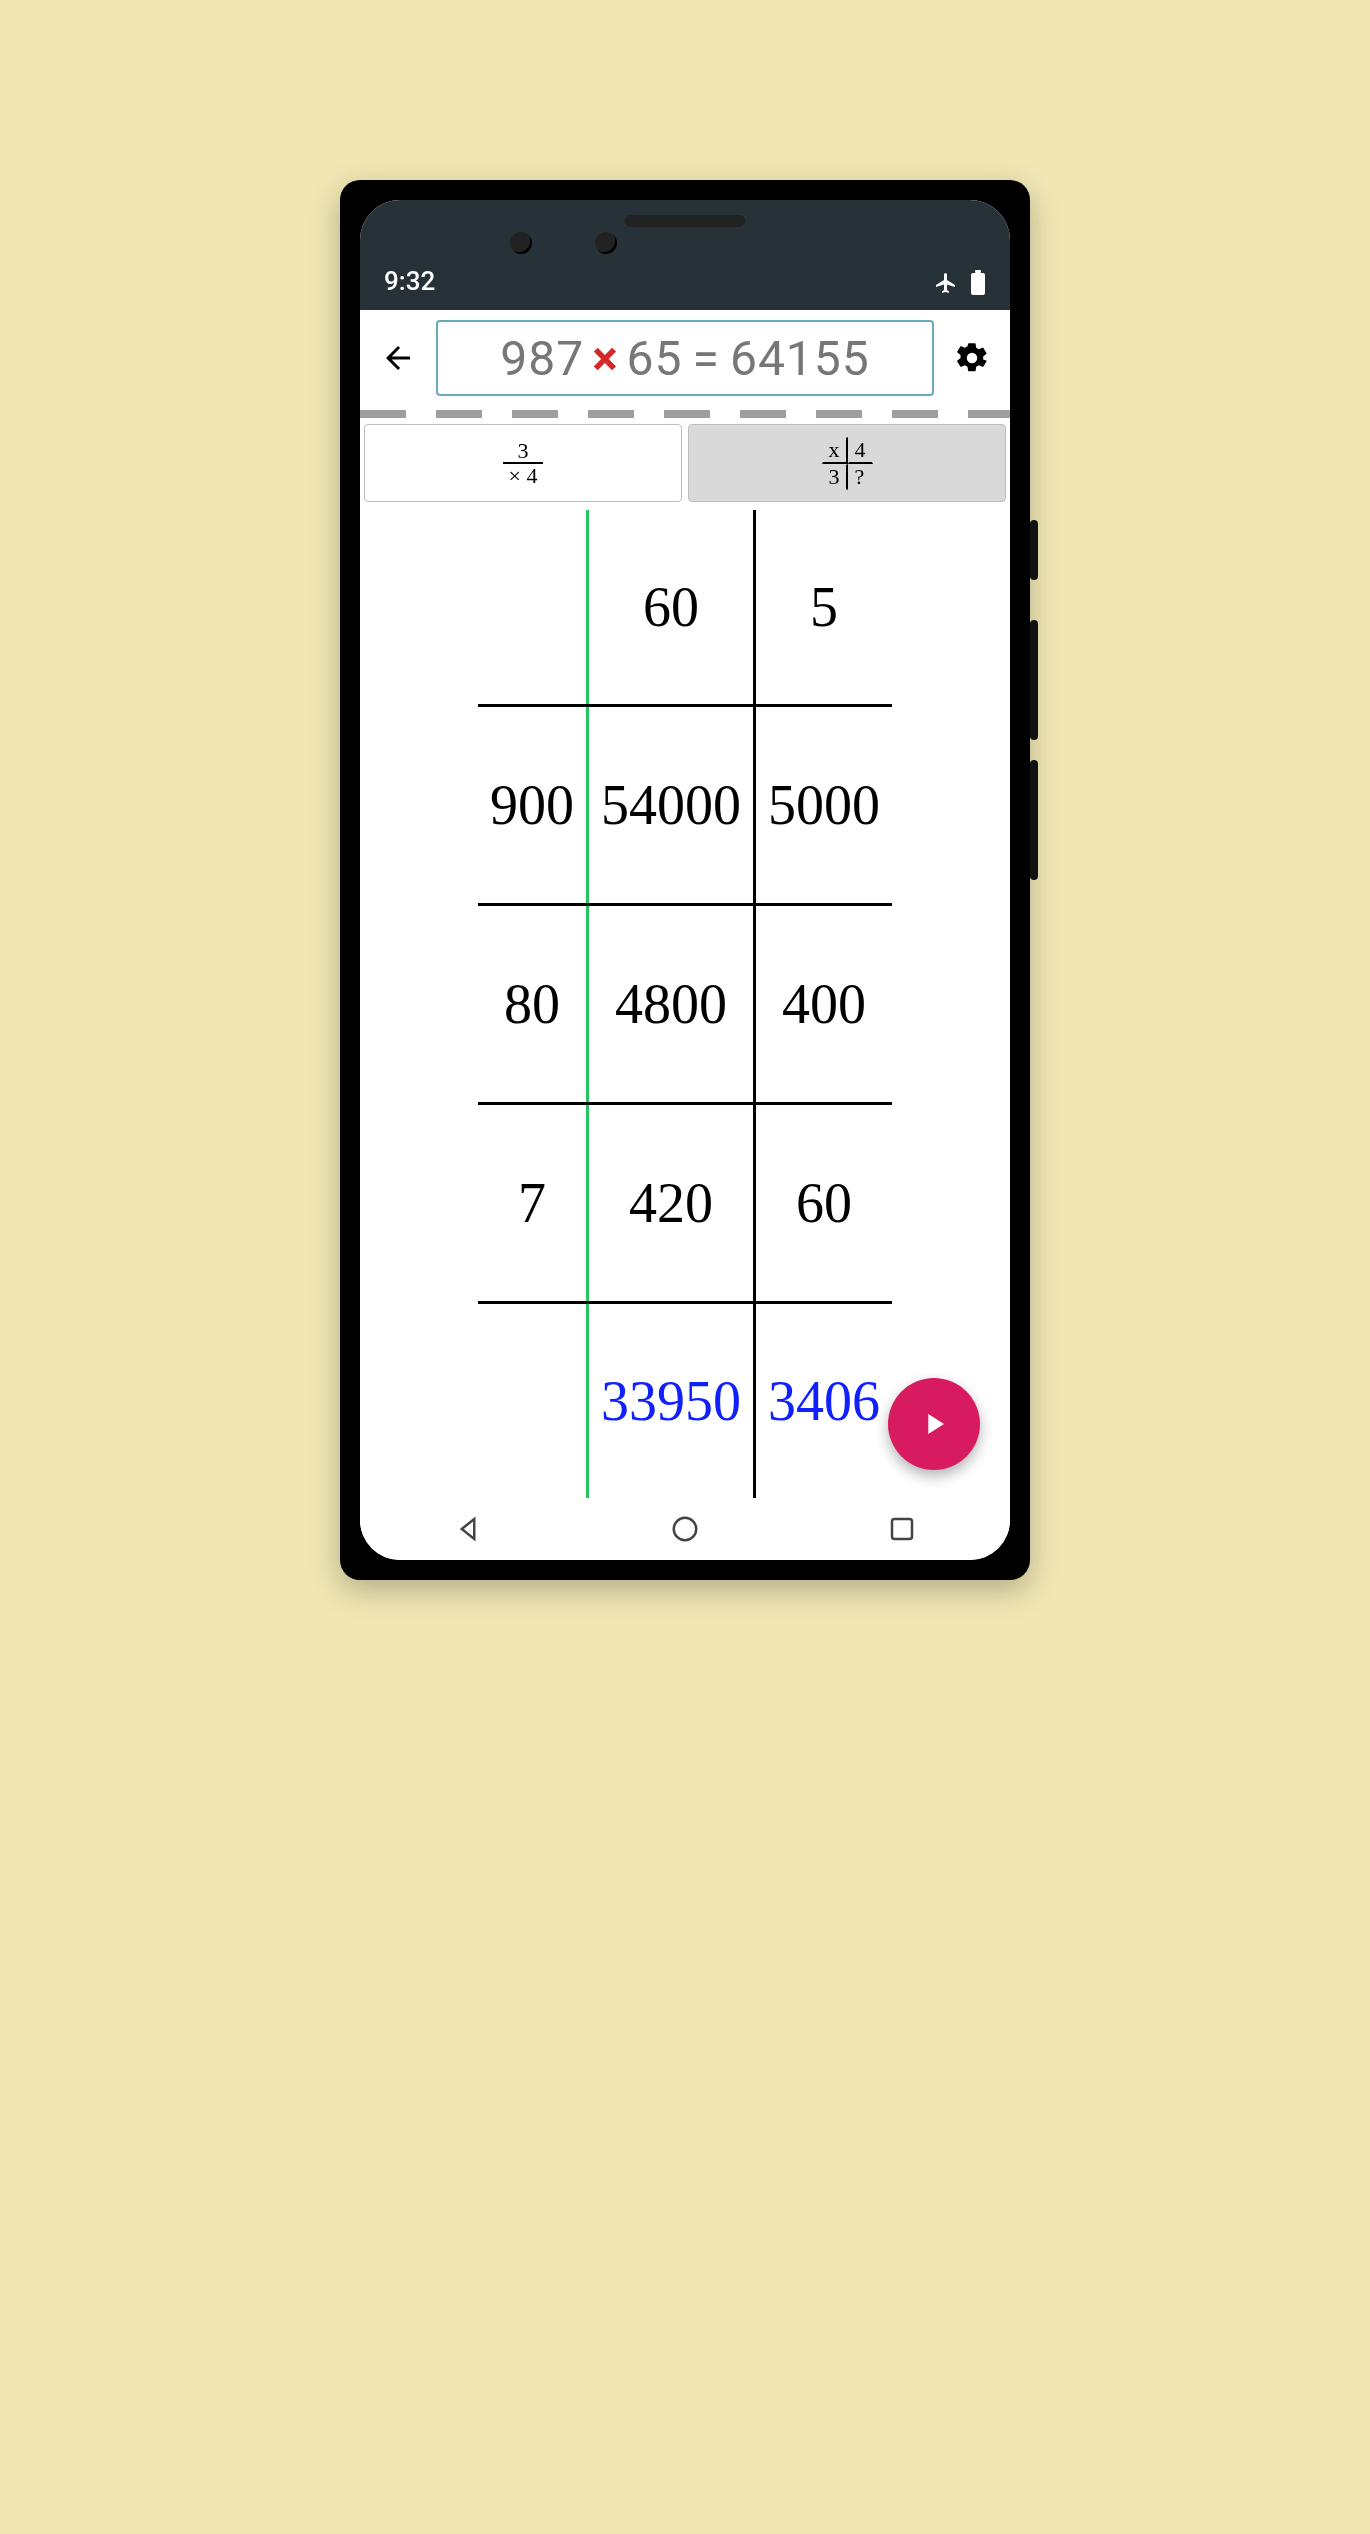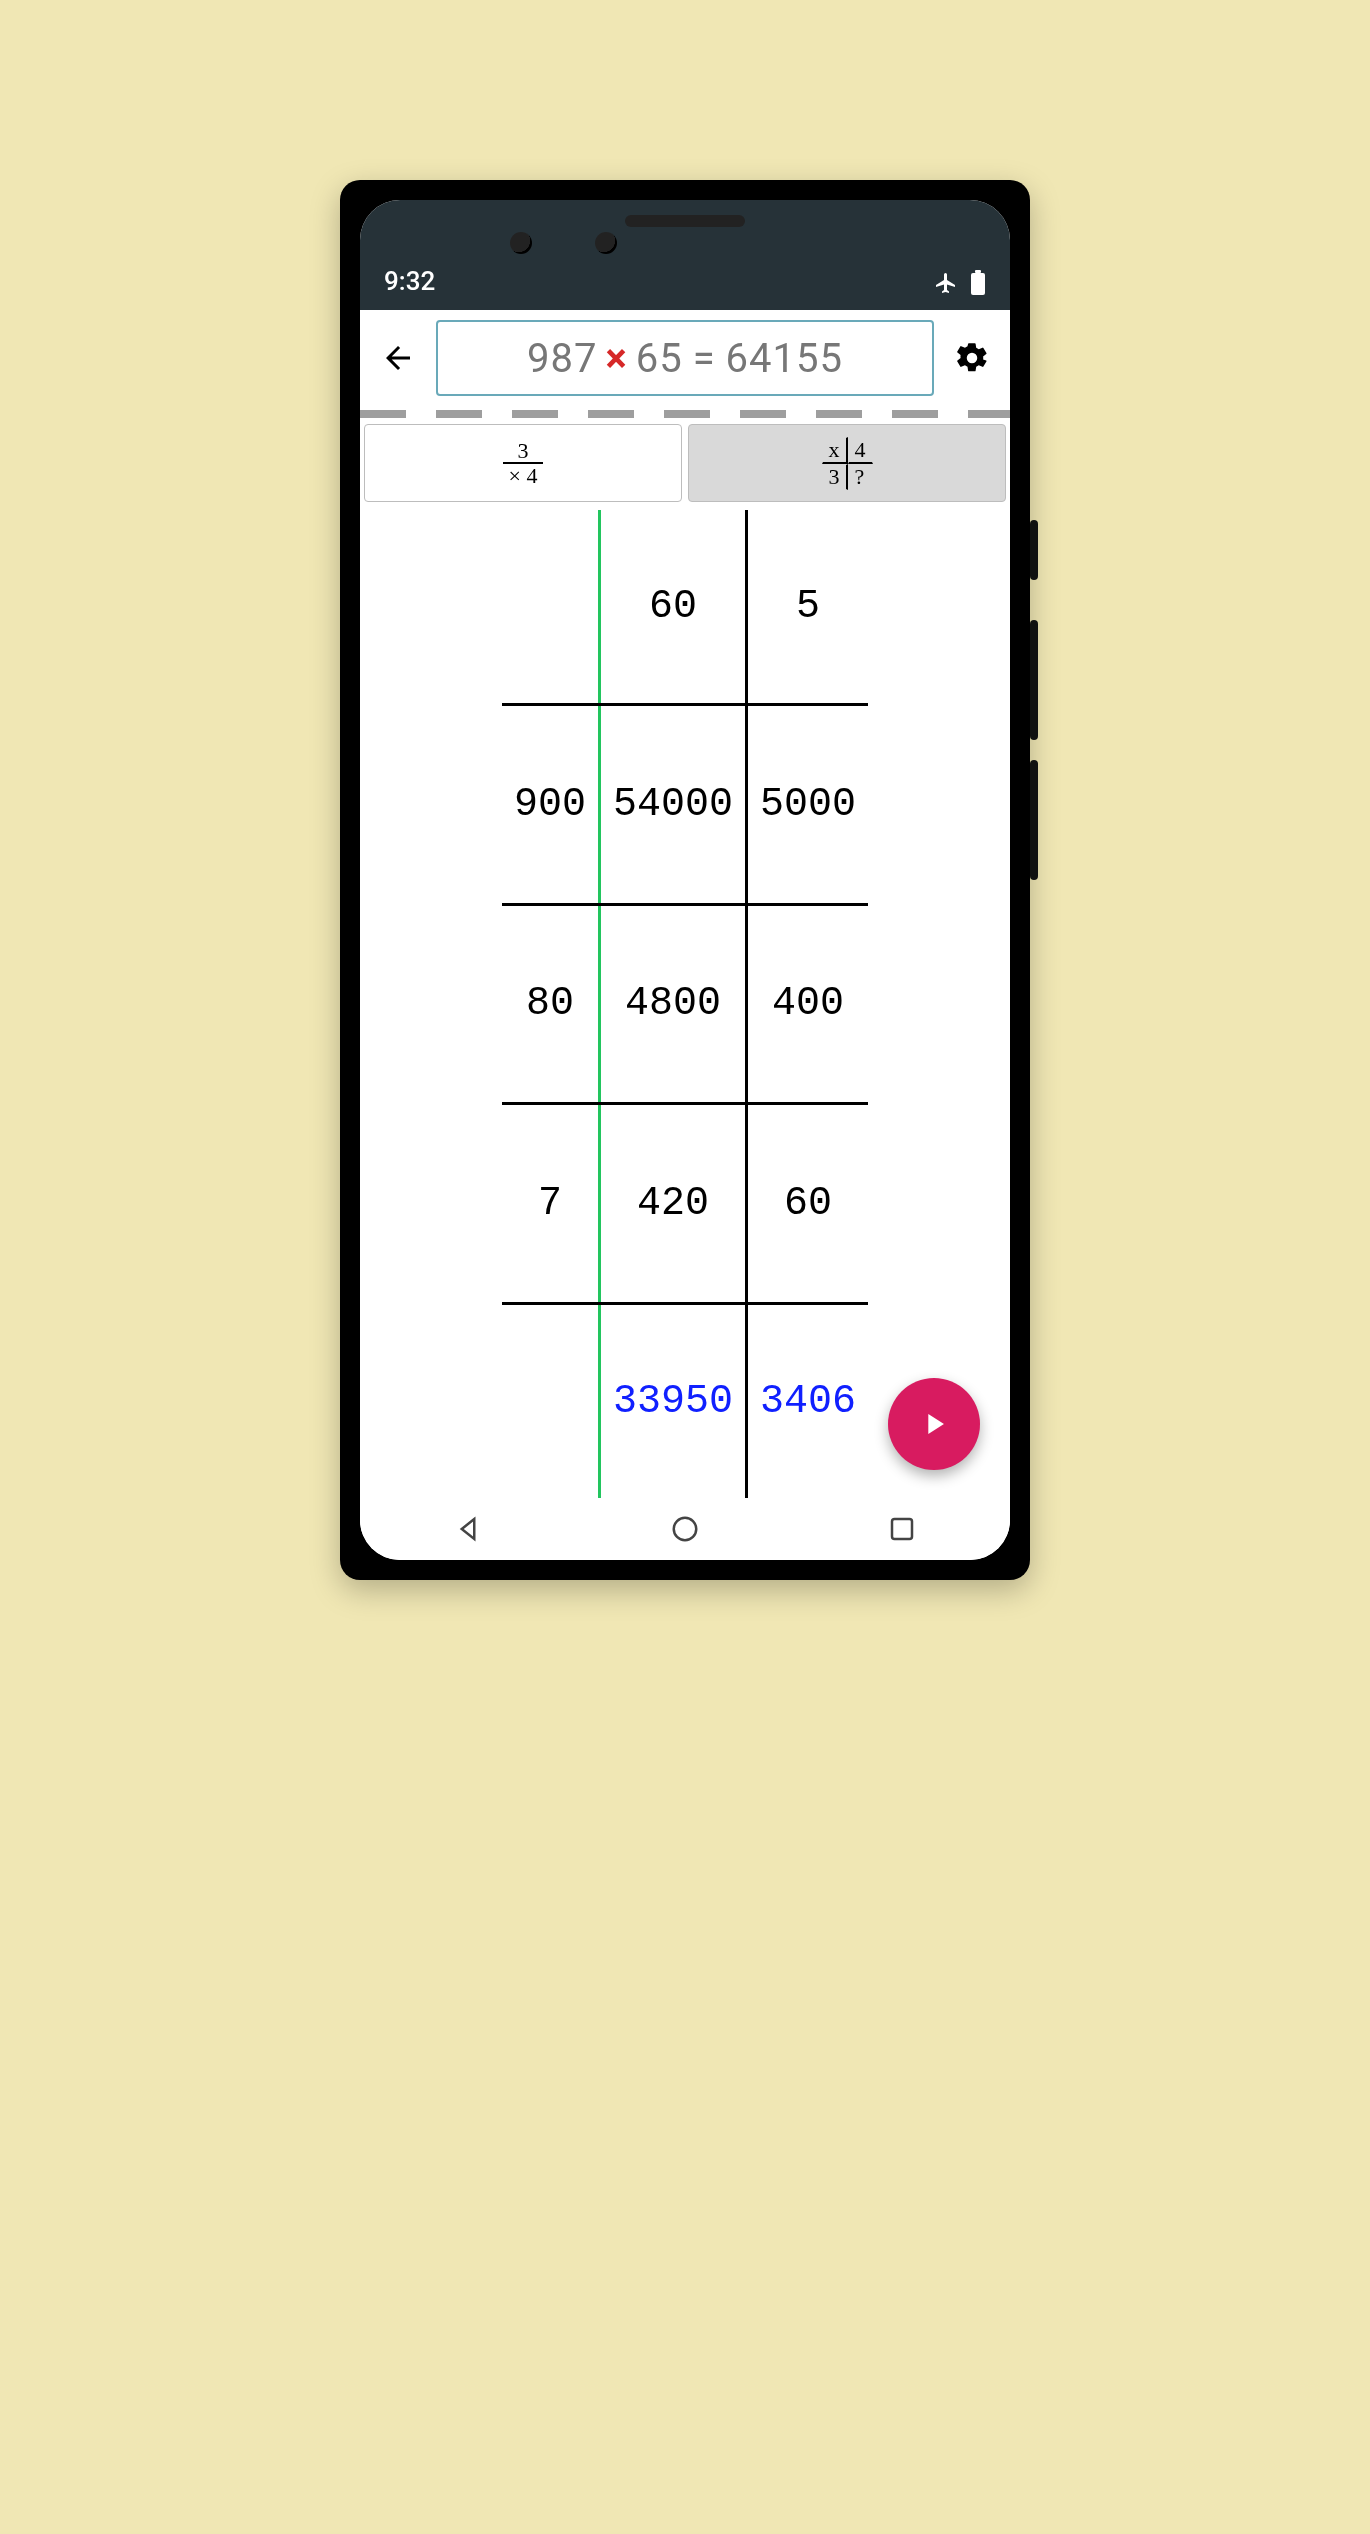--- a/index.html
+++ b/index.html
@@ -93,21 +93,21 @@
     cursor: pointer;
   }
   .expr-box {
     flex: 1;
     border: 2px solid #69a9b9;
     border-radius: 4px;
     height: 76px;
     display: flex;
     align-items: center;
     justify-content: center;
-    font-size: 40px;
+    font-size: 48px;
     color: #777;
     background: #fff;
     letter-spacing: 1px;
   }
   .expr-box .times { color: #d62828; margin: 0 8px; font-weight: 700; }
 
   
   .dashed {
     height: 8px;
     background: repeating-linear-gradient(to right,
@@ -152,22 +152,21 @@
   .calc-area {
     flex: 1;
     background: #fff;
     display: flex;
     justify-content: center;
     padding-top: 8px;
     font-family: Georgia, "Times New Roman", serif;
   }
   table.mult {
     border-collapse: collapse;
-    font-size: 40px;
-    font-family: Liberation Mono, monospace;
+    font-size: 56px;
   }
   table.mult td {
     padding: 2px 12px;
     text-align: center;
     min-width: 90px;
   }
   
   table.mult td.c1 { border-right: 3px solid #22c55e; text-align: center; }
   table.mult td.c2 { border-right: 3px solid #000; }
   

